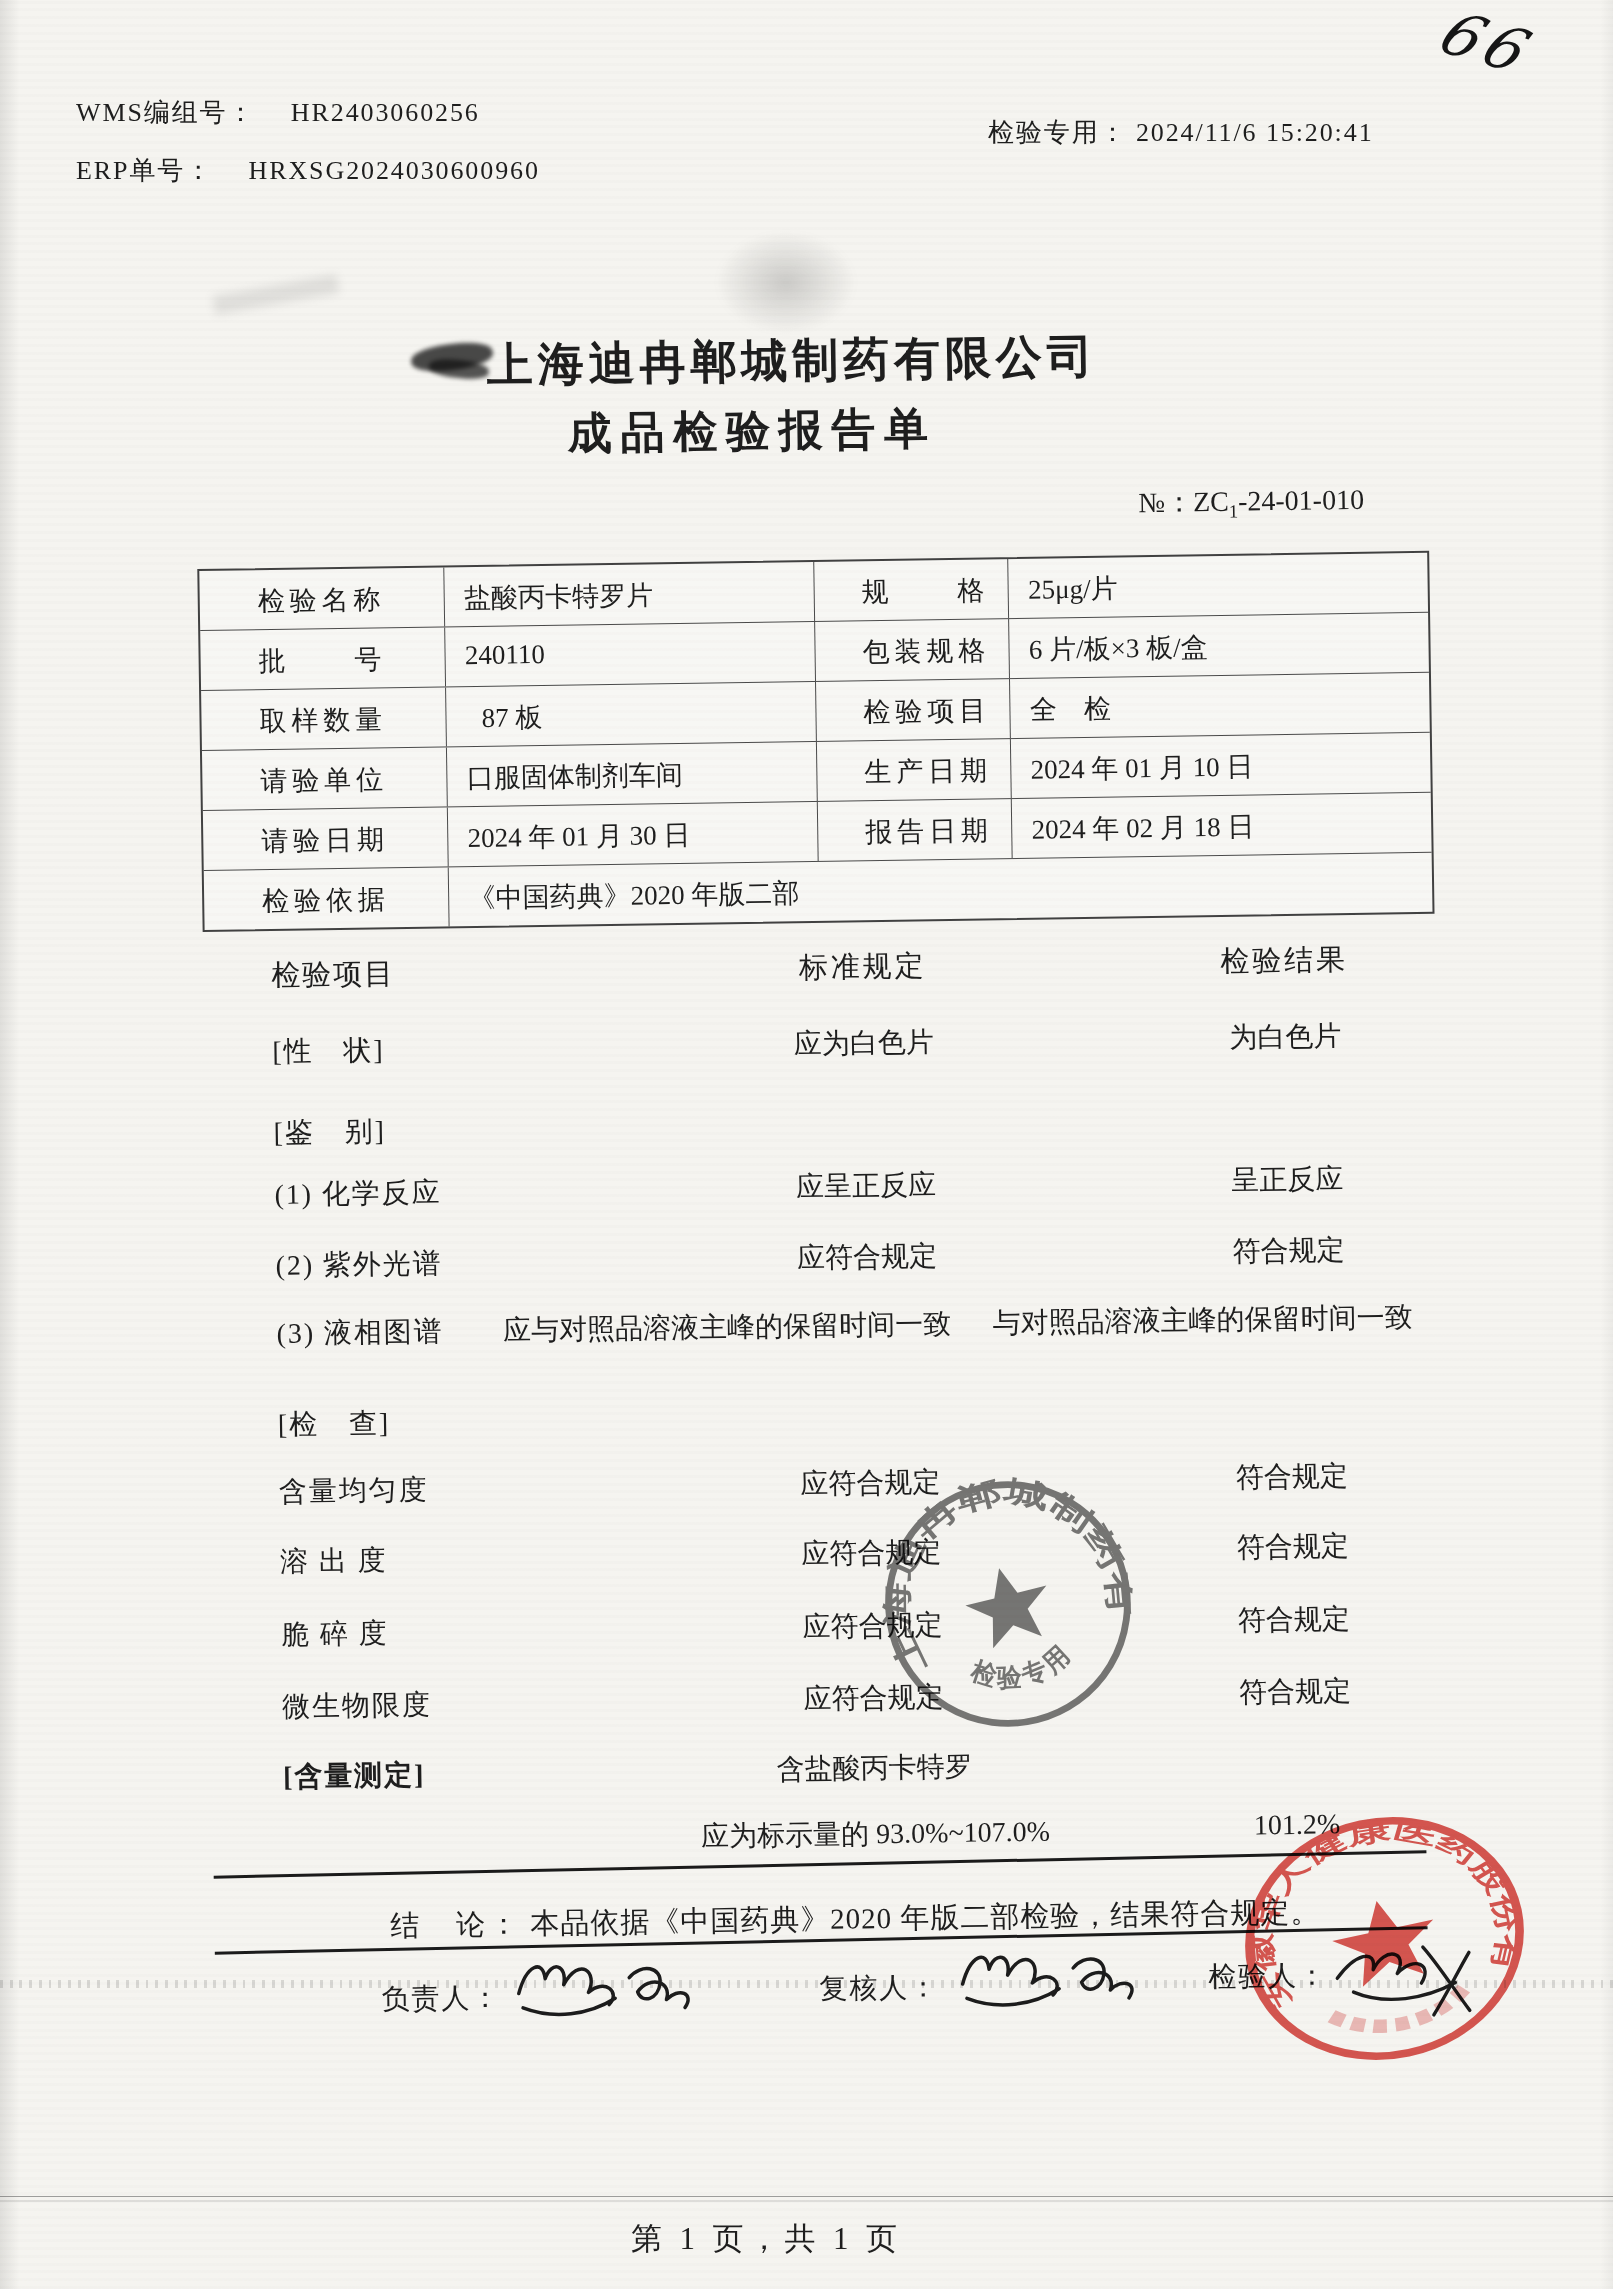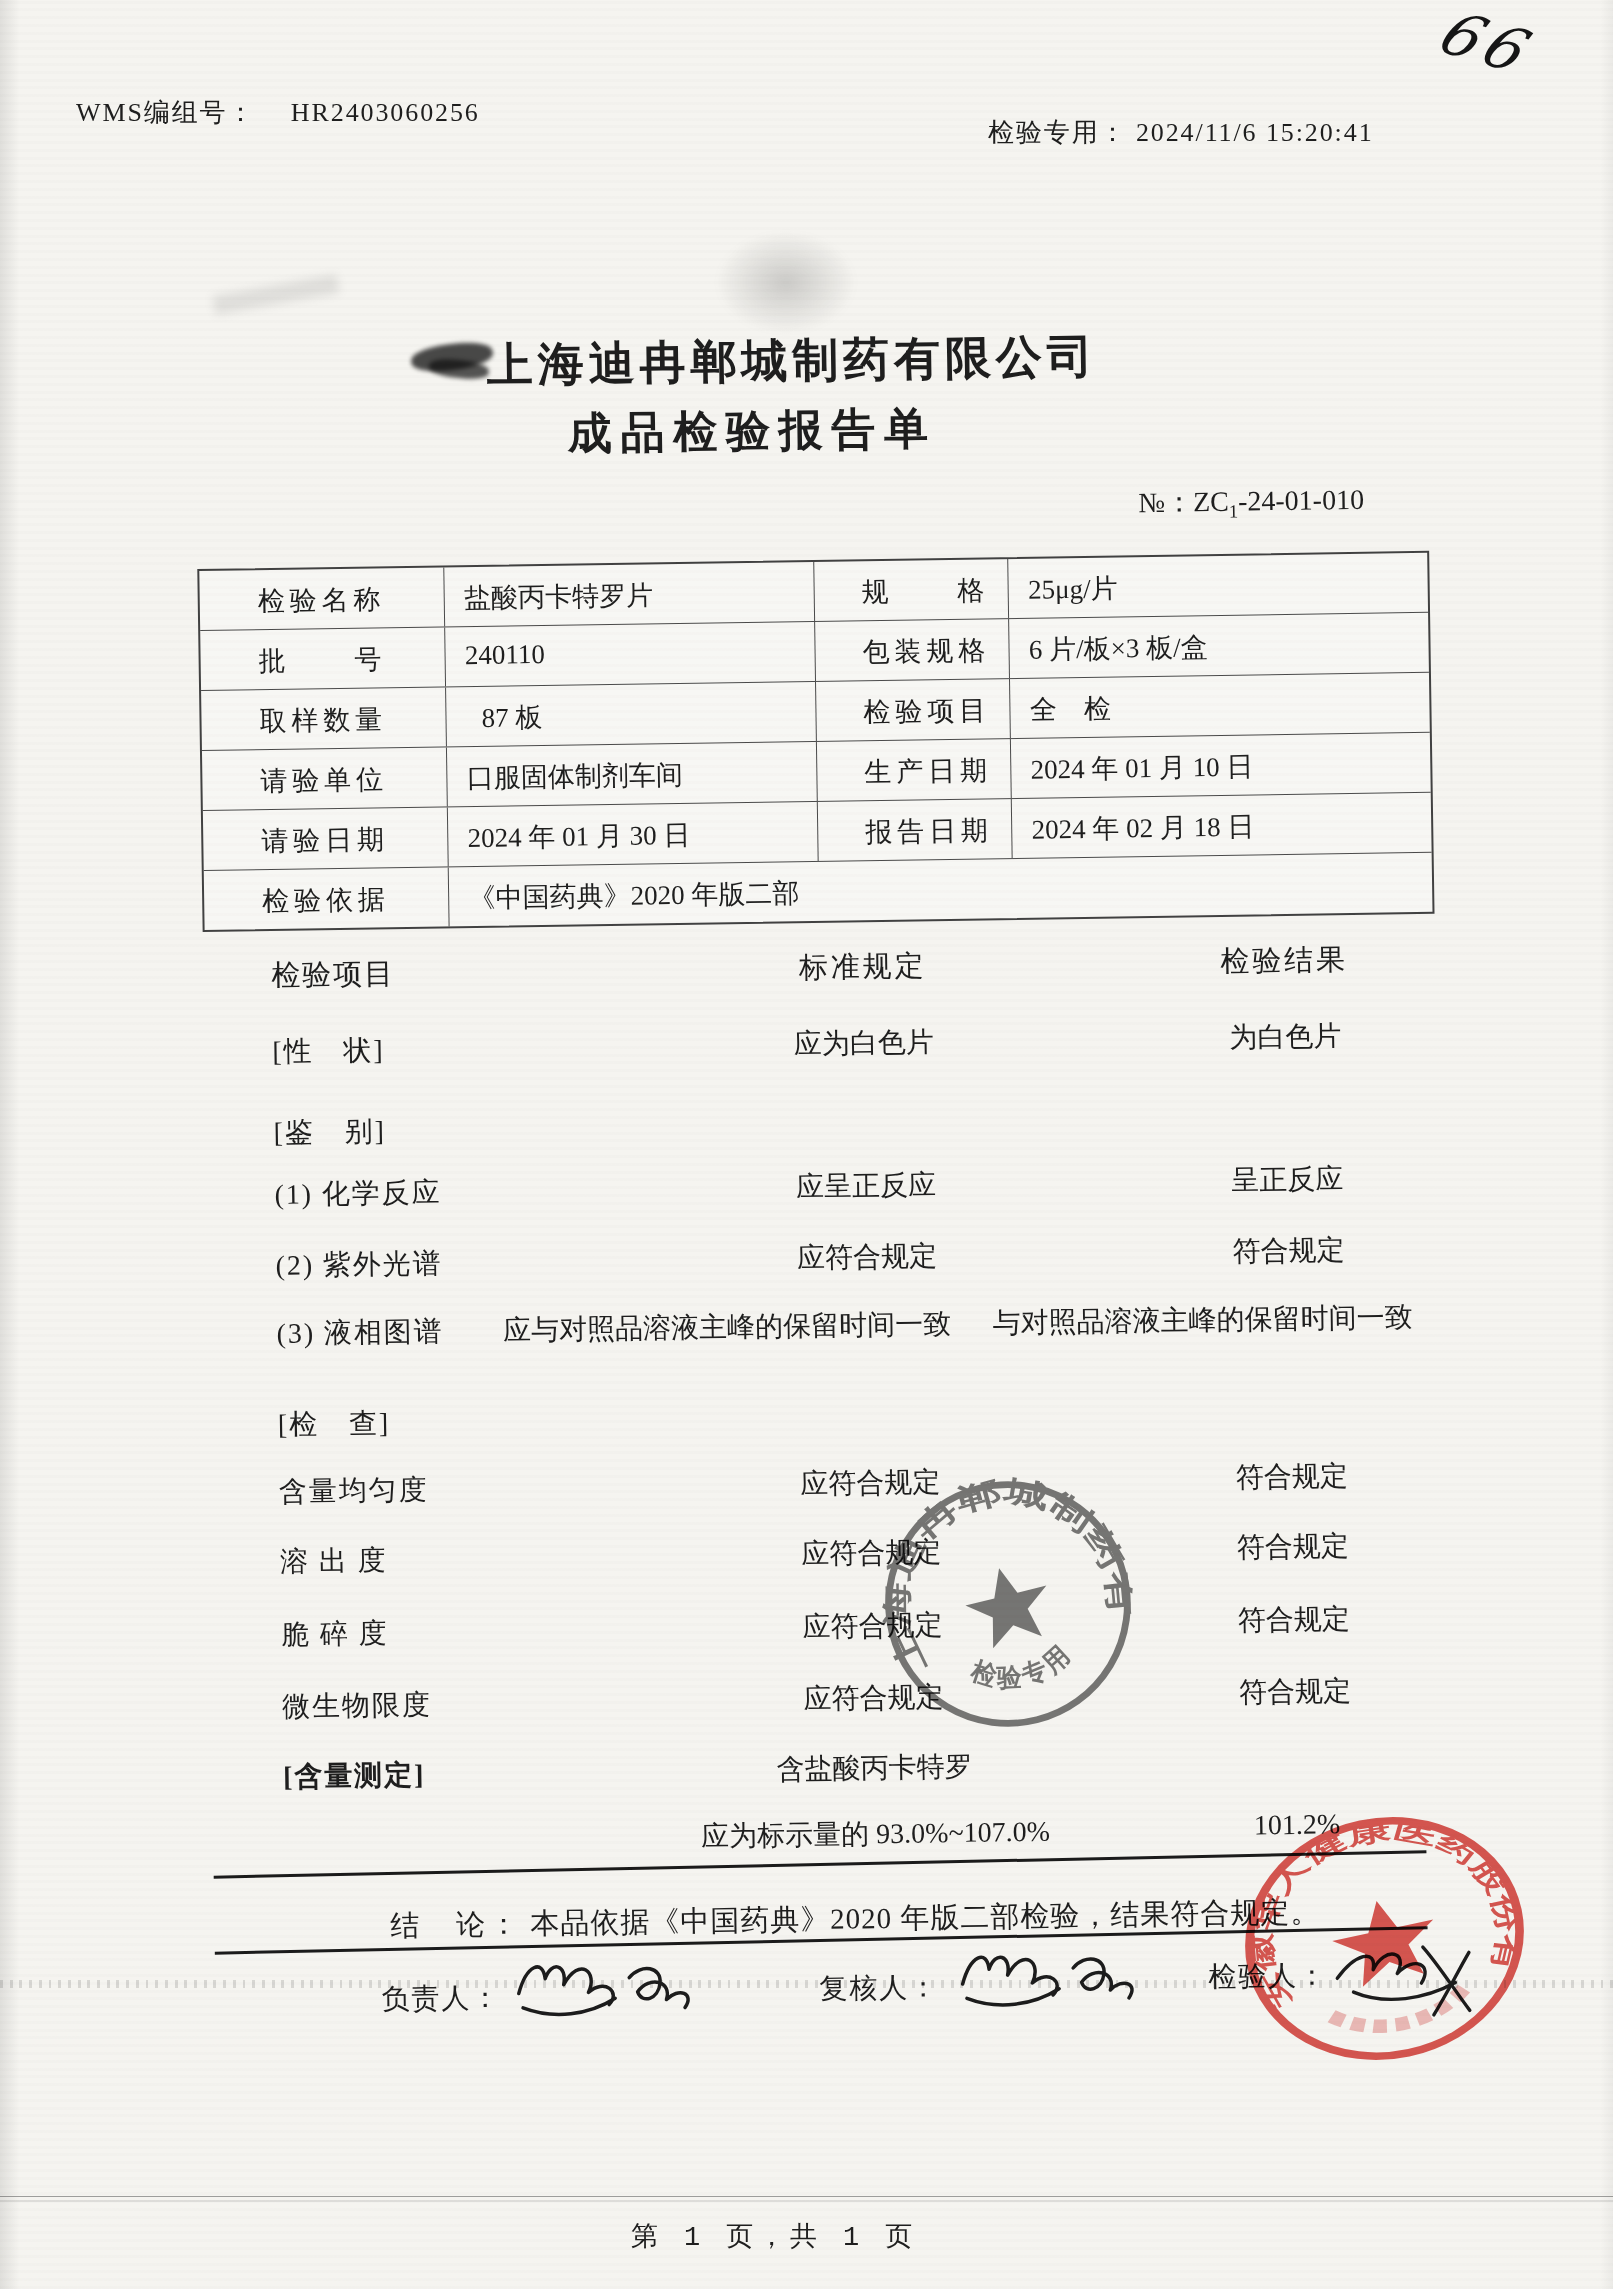--- a/index.html
+++ b/index.html
@@ -49,21 +49,21 @@
   .rrow.wide .rres  { left:970px; width:466px; }
   .rrow.head { font-size:29px; letter-spacing:2.9px; }
 
   .rule { height:0; border-top:3.9px solid #1b1b1b; transform:rotate(-0.35deg); }
   .concl { top:1908px; left:382px; font-size:29px; letter-spacing:1px; white-space:nowrap; }
   .sig-label { font-size:28px; letter-spacing:1.9px; white-space:nowrap; }
   .ink { stroke:#1c1c1c; stroke-width:3.4; fill:none; stroke-linecap:round; stroke-linejoin:round; }
 
   .footer-line { left:0; top:2196px; width:1614px; border-top:1.9px solid rgba(70,70,70,.5); }
   .footer-line2 { left:0; top:2200px; width:1614px; border-top:2.9px solid rgba(70,70,70,.12); }
-  .page-num { left:631px; top:2218px; font-size:27px; letter-spacing:4.9px;font-family:Liberation Mono, monospace; }
+  .page-num { left:631px; top:2218px; font-size:31px; letter-spacing:4.9px; }
 
   .blot1 { left:411px; top:344px; width:82px; height:26px; background:#232323; opacity:.82; filter:blur(1.9px); transform:rotate(-7deg); border-radius:45%; }
   .blot2 { left:429px; top:360px; width:60px; height:17.5px; background:#101010; opacity:.7; filter:blur(1.9px); transform:rotate(6deg); border-radius:45%; }
   .streak1 { left:213px; top:285px; width:126px; height:19.4px; background:#6f6f6f; opacity:.16; filter:blur(4.9px); transform:rotate(-10deg); }
   .smudge-top { left:713px; top:229px; width:146px; height:107px; background:radial-gradient(rgba(95,95,95,.28), rgba(0,0,0,0) 68%); filter:blur(2.9px); }
   .band { left:0; top:1980px; width:1614px; height:7.8px; opacity:.22; filter:blur(0.5px);
           background:repeating-linear-gradient(90deg, rgba(20,20,20,.6) 0 2.9px, rgba(0,0,0,0) 2.9px 9.7px); }
 
   .stamp { mix-blend-mode:multiply; }
   .stamp text { font-family:"Liberation Serif","DejaVu Serif",serif; font-weight:700; }
@@ -75,20 +75,24 @@
 
   <div class="abs streak1"></div>
   <div class="abs smudge-top"></div>
   <div class="abs blot1"></div>
   <div class="abs blot2"></div>
   <div class="abs band"></div>
 
   <div class="abs meta" style="left:76px; top:95px;">
     <span>WMS编组号：</span>
     <span style="padding-left:27px;">HR2403060256</span>
+  </div>
+  <div class="abs meta" style="left:76px; top:153px;">
+    <span>ERP单号：</span>
+    <span style="padding-left:27px;">HRXSG2024030600960</span>
   </div>
   <div class="abs meta" style="left:988px; top:115px;">
     <span>检验专用：</span>
     <span>2024/11/6 15:20:41</span>
   </div>
   <div class="abs hand66" style="left:1444px; top:7.8px;">66</div>
 
   <div class="doc">
 
     <div class="abs title1">上海迪冉郸城制药有限公司</div>

